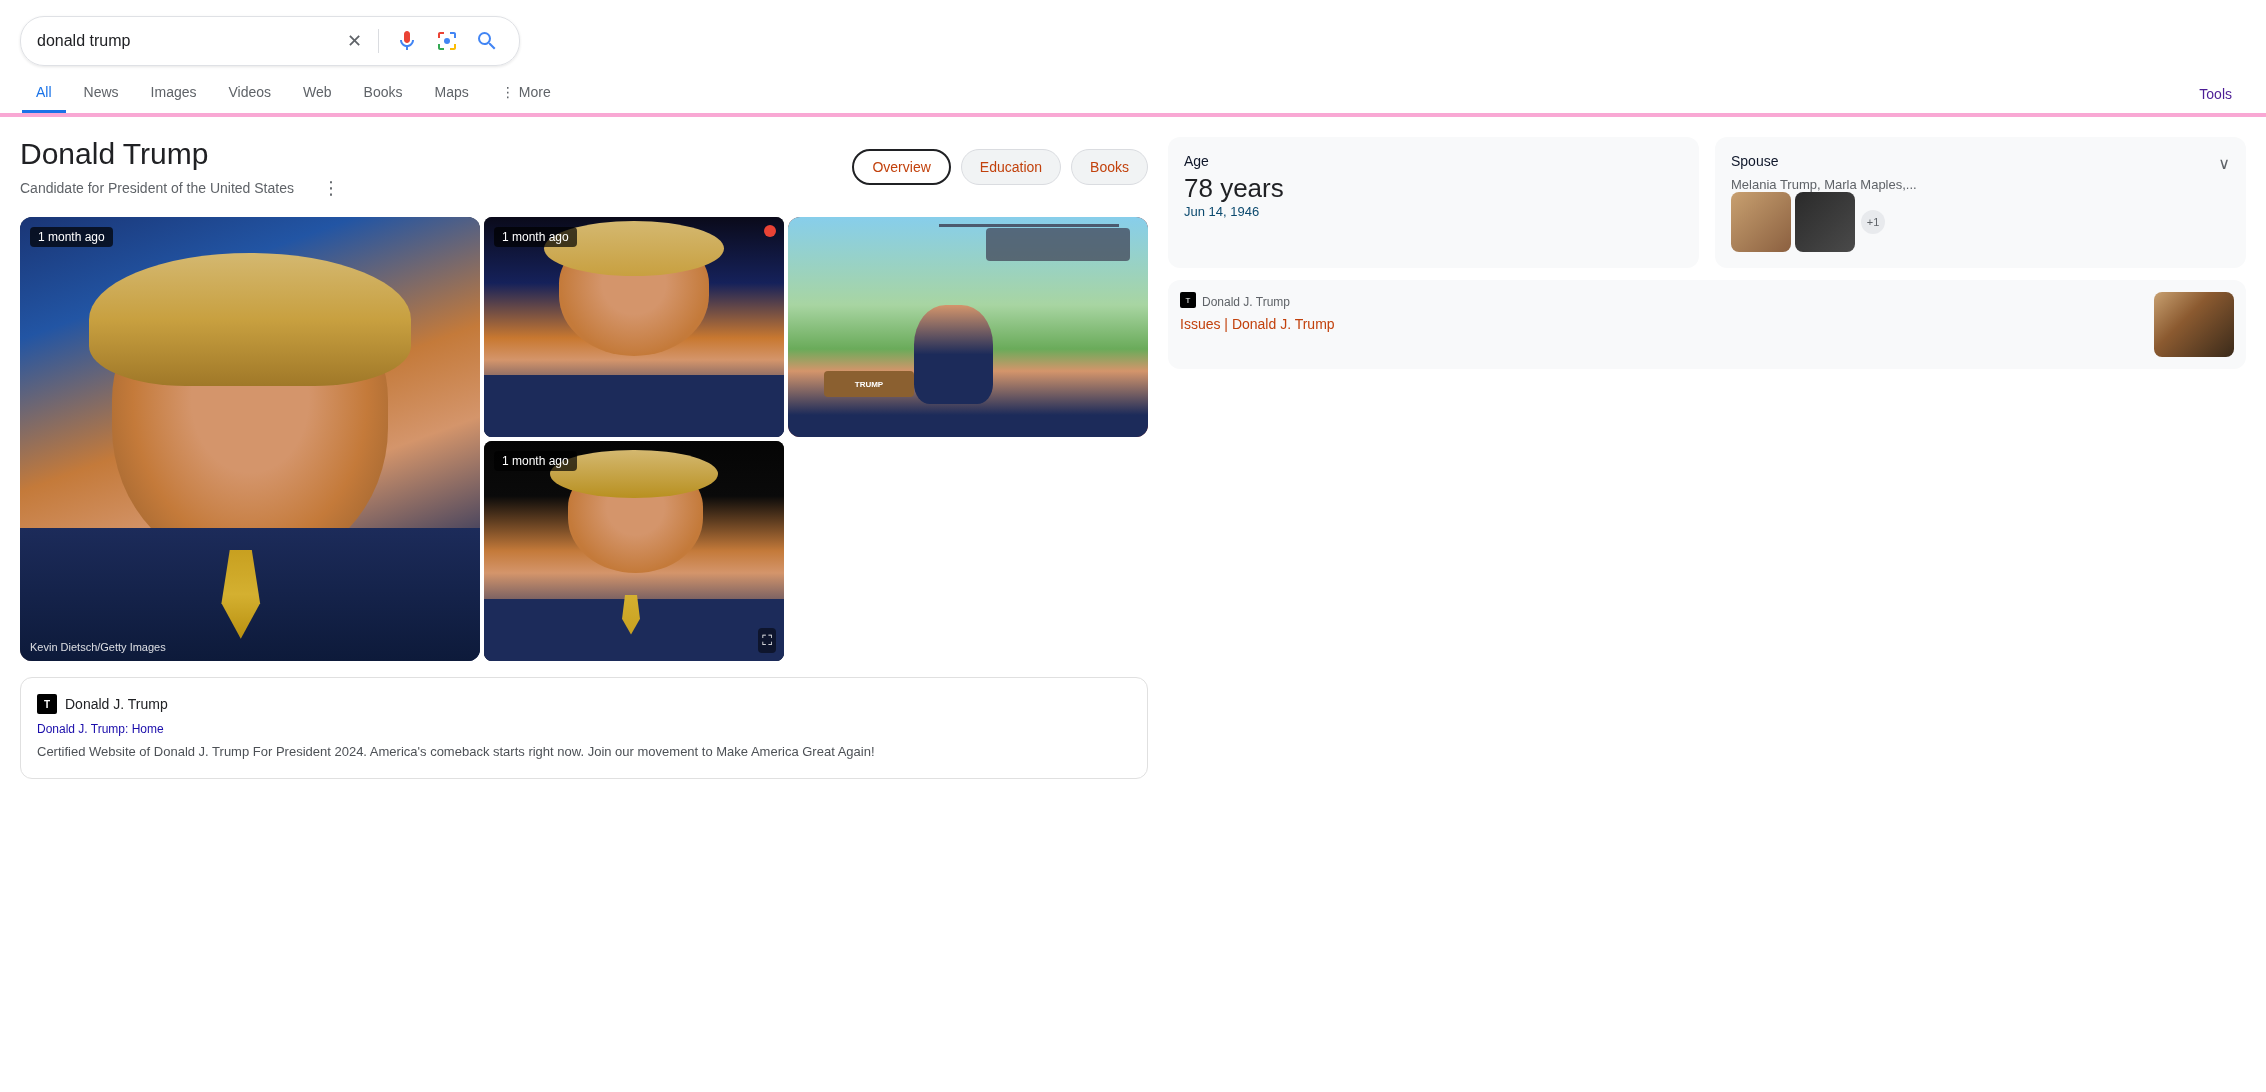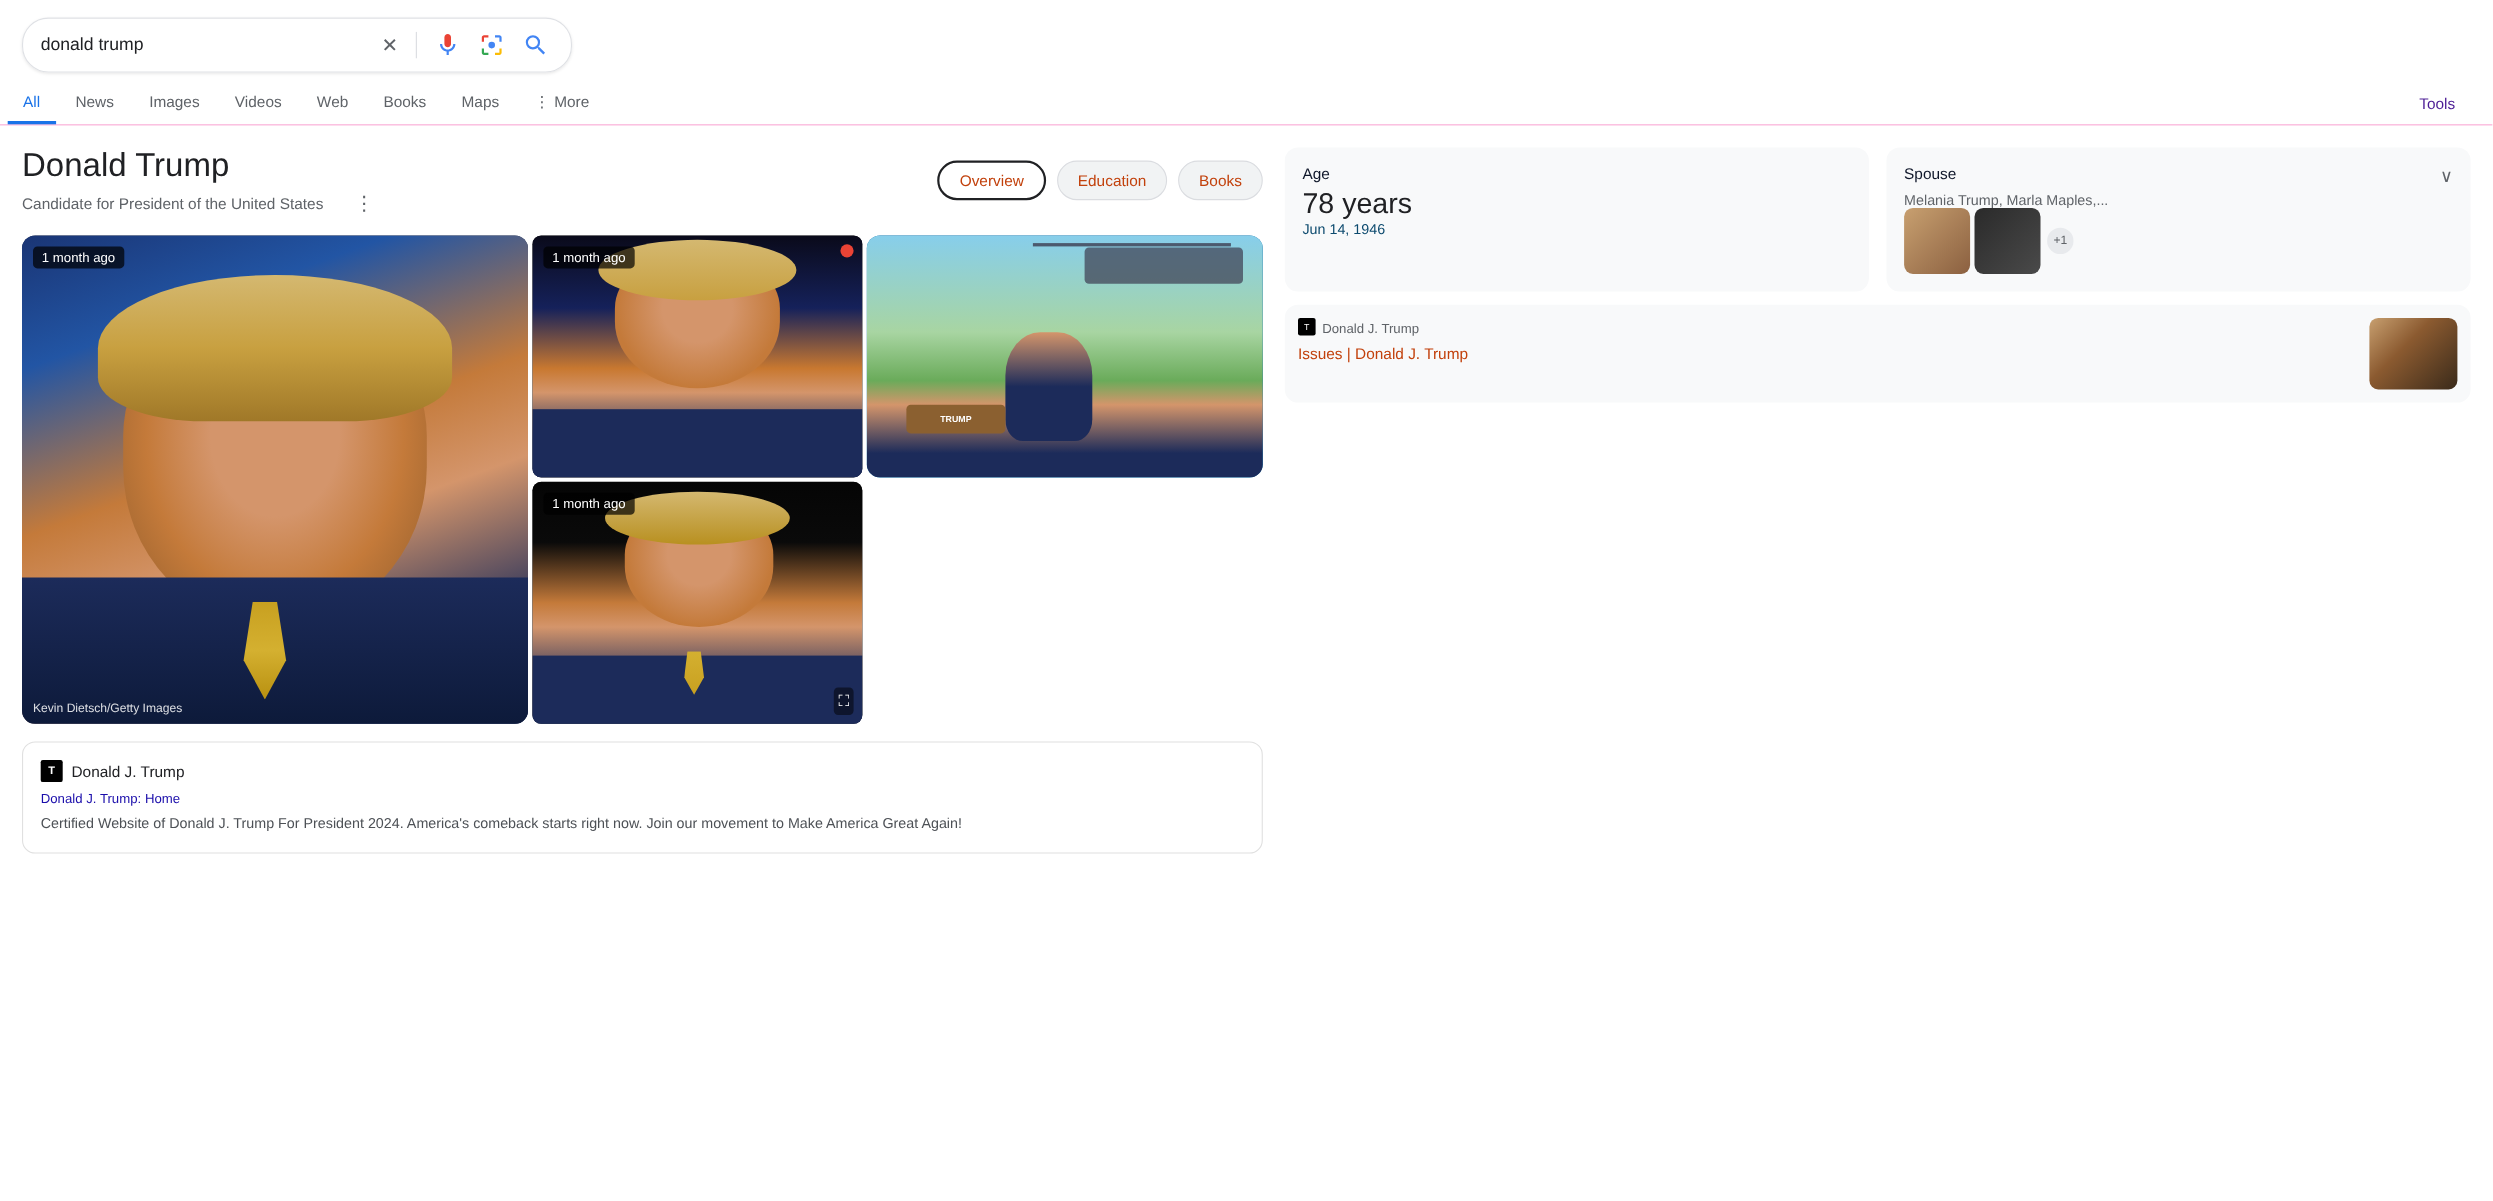--- a/index.html
+++ b/index.html
@@ -40,22 +40,22 @@
       cursor: pointer;
       padding: 4px;
       display: flex;
       align-items: center;
     }
 
     
     .nav-tabs {
       display: flex;
       align-items: center;
-      padding: 8px 20px 0 7px;
-      border-bottom: 1px solid #f9a8d4;
+      padding: 8px 20px 0 22px;
+      border-bottom: 4px solid #f9a8d4;
       gap: 4px;
     }
     .nav-tab {
       padding: 10px 14px;
       font-size: 14px;
       color: #5f6368;
       cursor: pointer;
       border-bottom: 3px solid transparent;
       text-decoration: none;
       white-space: nowrap;
@@ -198,21 +198,21 @@
       width: 100%;
       height: 100%;
       background: linear-gradient(180deg, #0a0a0a 0%, #1a1a1a 30%, #c47a3a 60%, #1c2b5a 90%);
     }
 
     
     .img-third {
       border-radius: 8px;
       overflow: hidden;
       position: relative;
-      background: #0369a1;
+      background: #7f1d1d;
       height: 220px;
       width: 360px;
       text-decoration: underline;
     }
     .trump-outdoor {
       width: 100%;
       height: 100%;
       background: linear-gradient(180deg, #7db8e8 0%, #a8d5a2 50%, #6aab5a 100%);
       position: relative;
     }

